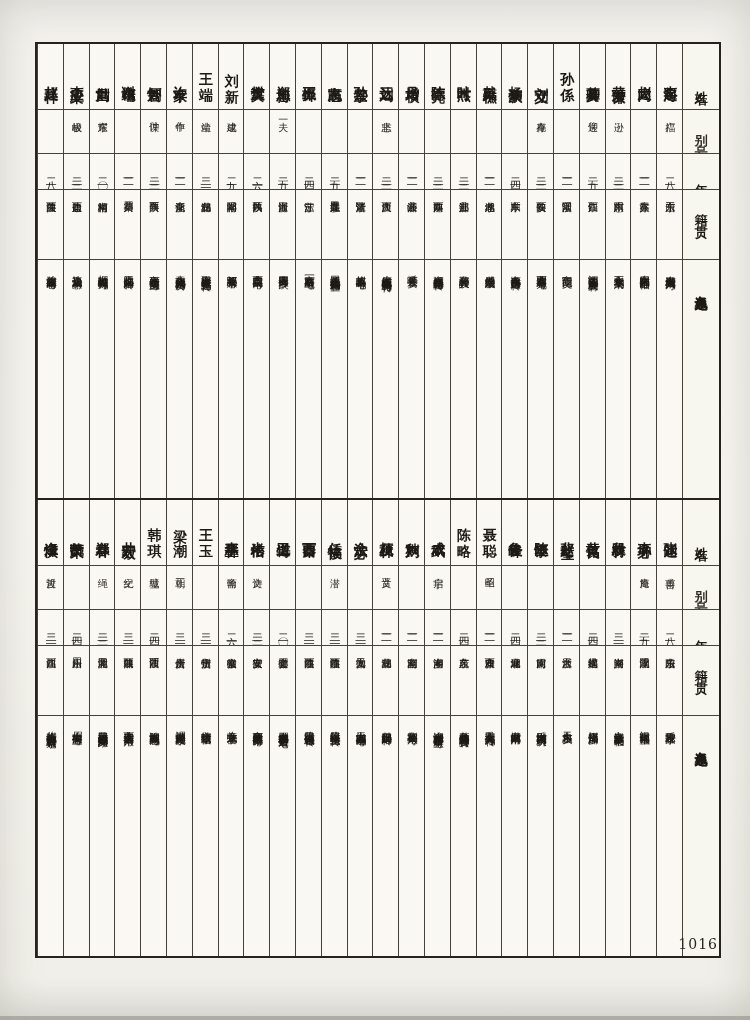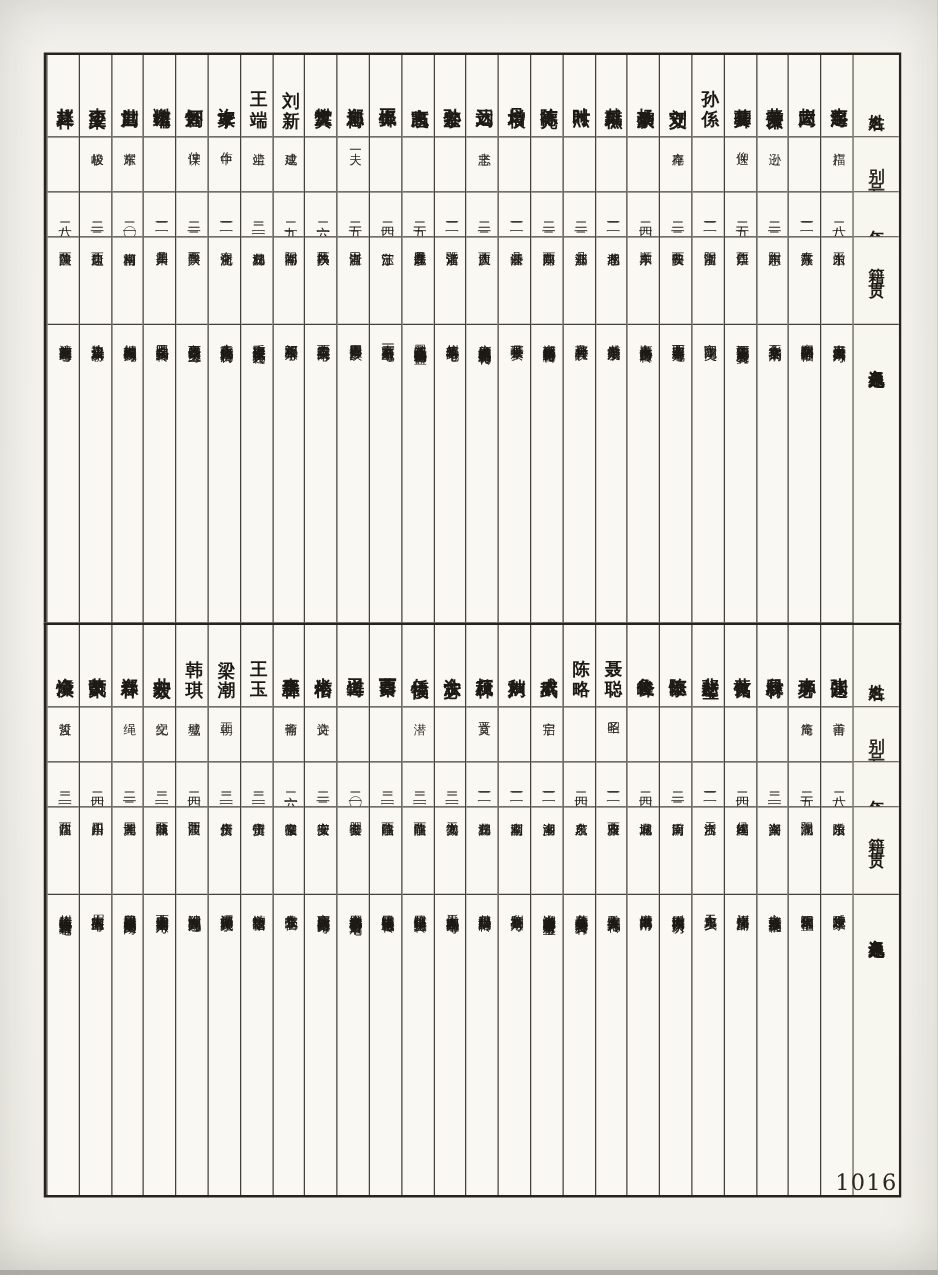--- a/index.html
+++ b/index.html
@@ -49,21 +49,21 @@
   .r-alias .vtxt{font-size:10px;color:#2e2a25;}
   .r-age .vtxt{font-size:11px;letter-spacing:3px;}
   .r-origin .vtxt{font-size:10px;}
   .r-address .vtxt{font-size:10.5px;letter-spacing:.5px;}
   .hcol .cell{background:#f7f6ef;}
   .hcol .vtxt{font-weight:bold;font-size:13px;}
   .h2{letter-spacing:12px;padding-top:10px;}
   .h5{letter-spacing:26px;padding-top:18px;}
   .page-number{
     position:absolute;right:32px;top:936px;
-    font-size:18px;letter-spacing:1px;color:#2a2722;
+    font-size:14px;letter-spacing:1px;color:#2a2722;
     font-family:"DejaVu Serif","Liberation Serif",serif;
   }
   .bottom-edge{
     position:absolute;left:0;bottom:0;width:100%;height:4px;
     background:#8b8a86;opacity:.55;
   }
 </style>
 </head>
 <body>
 

